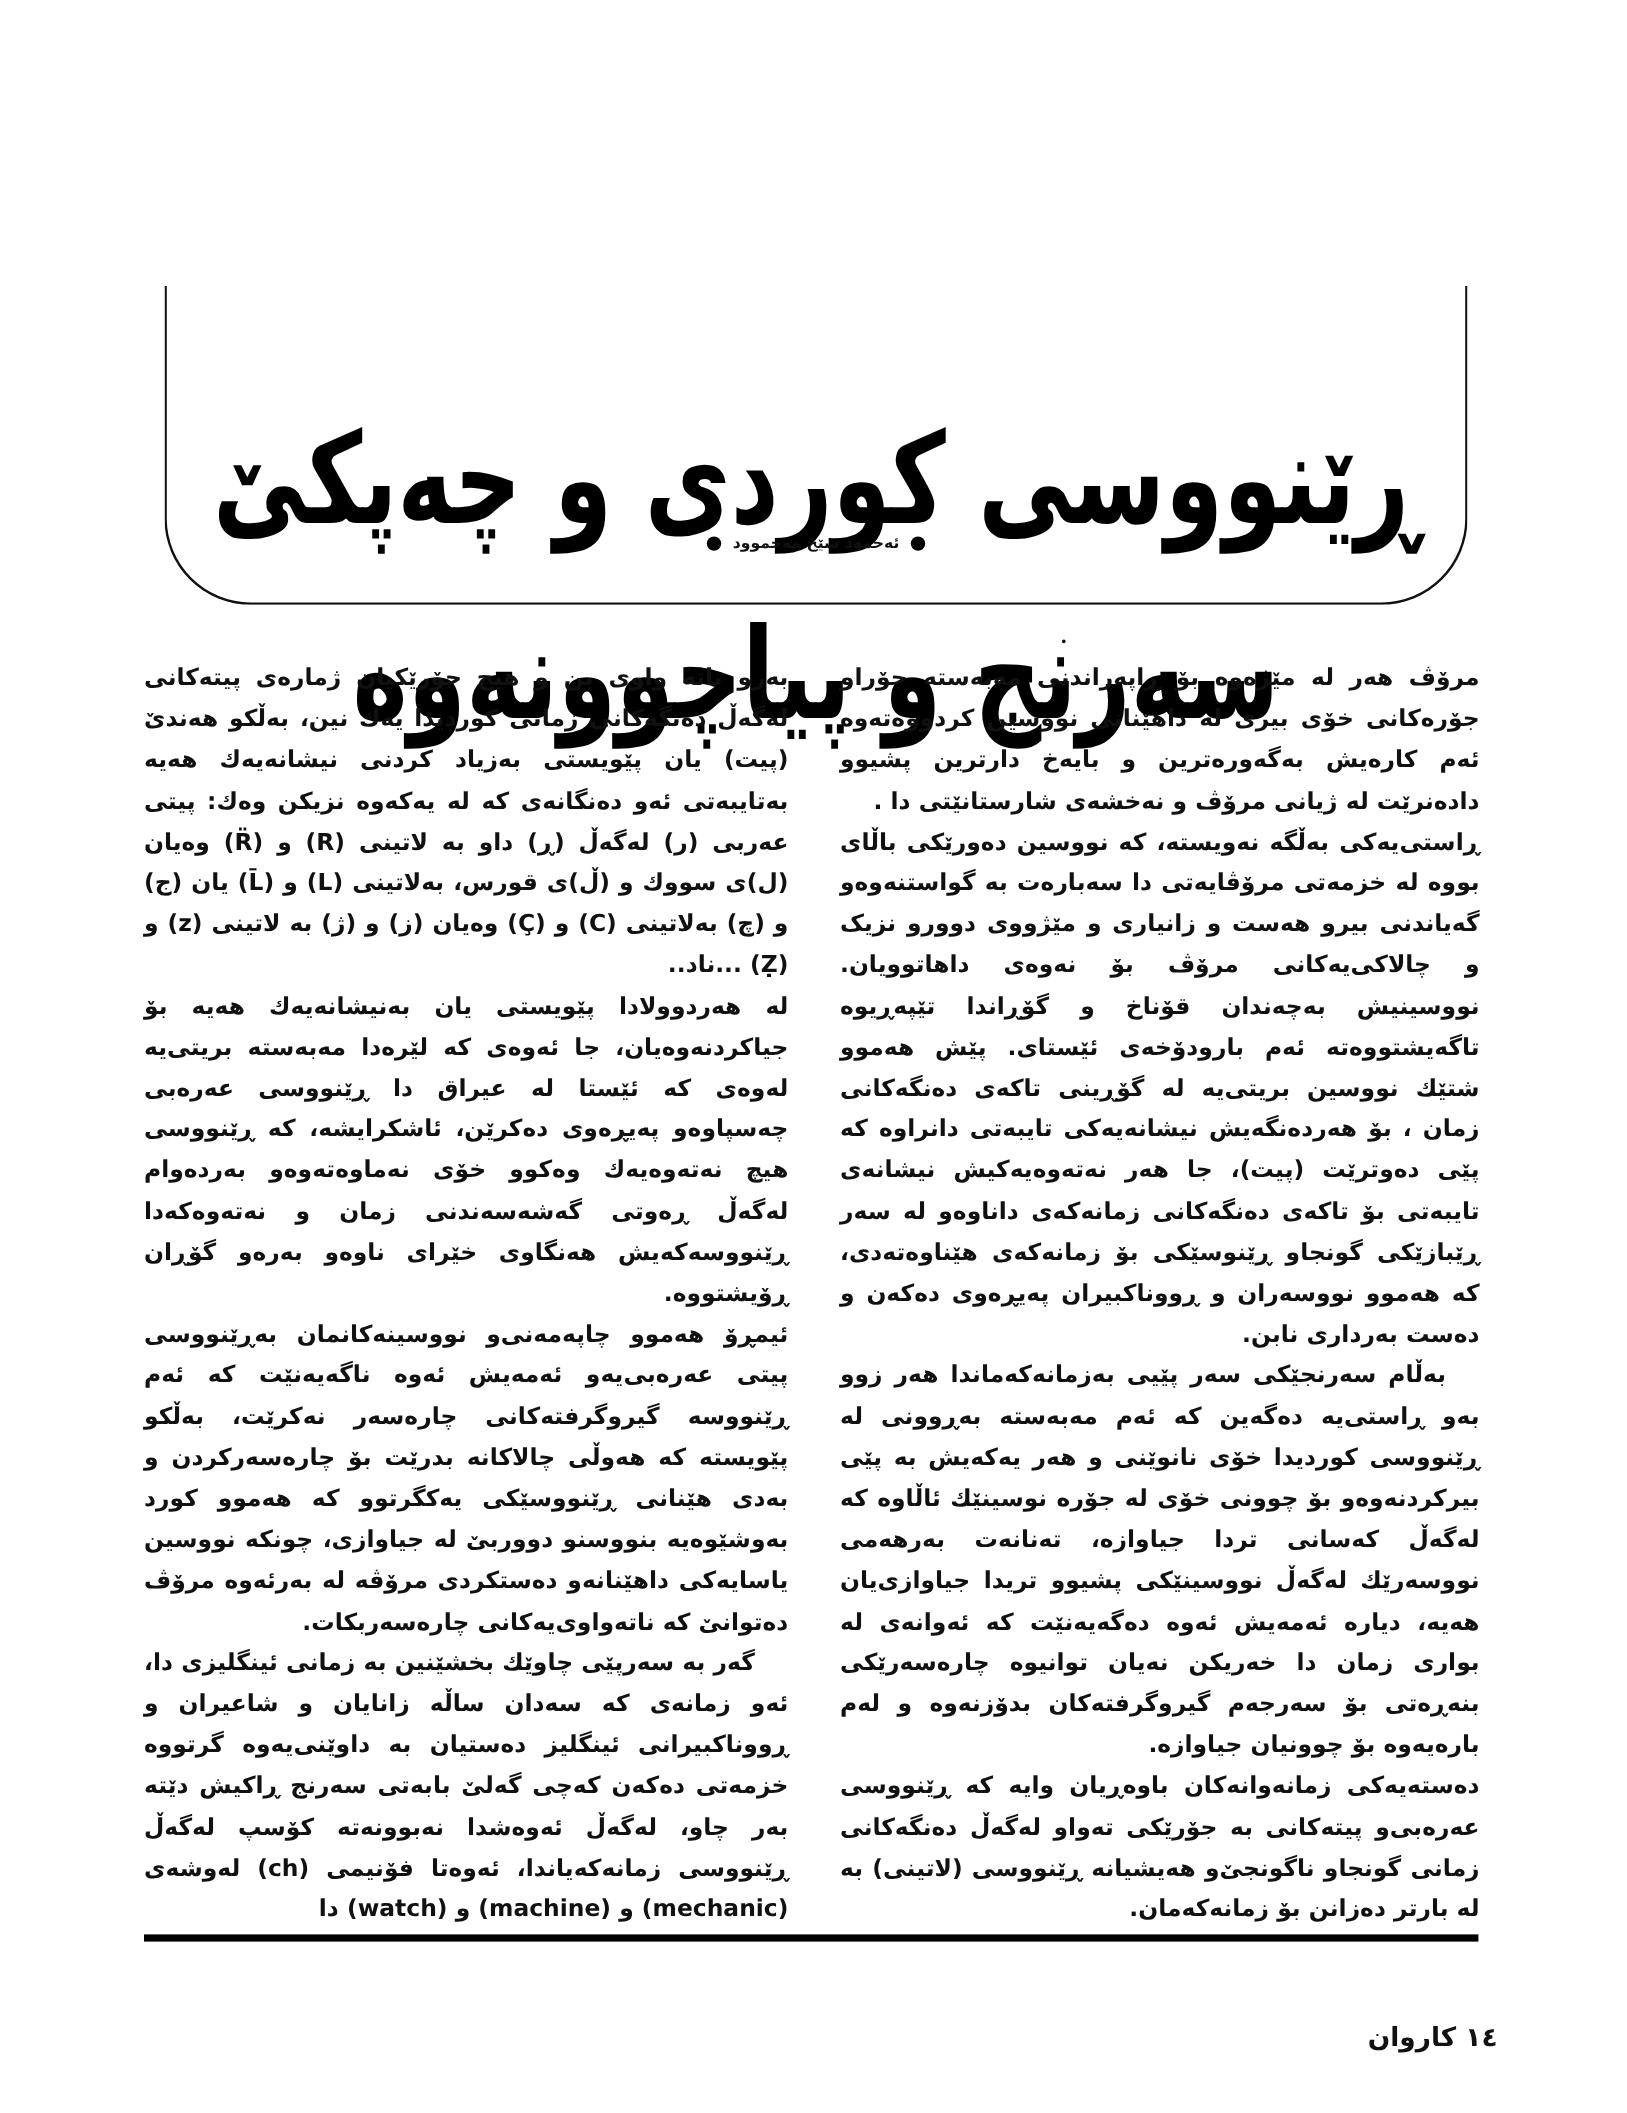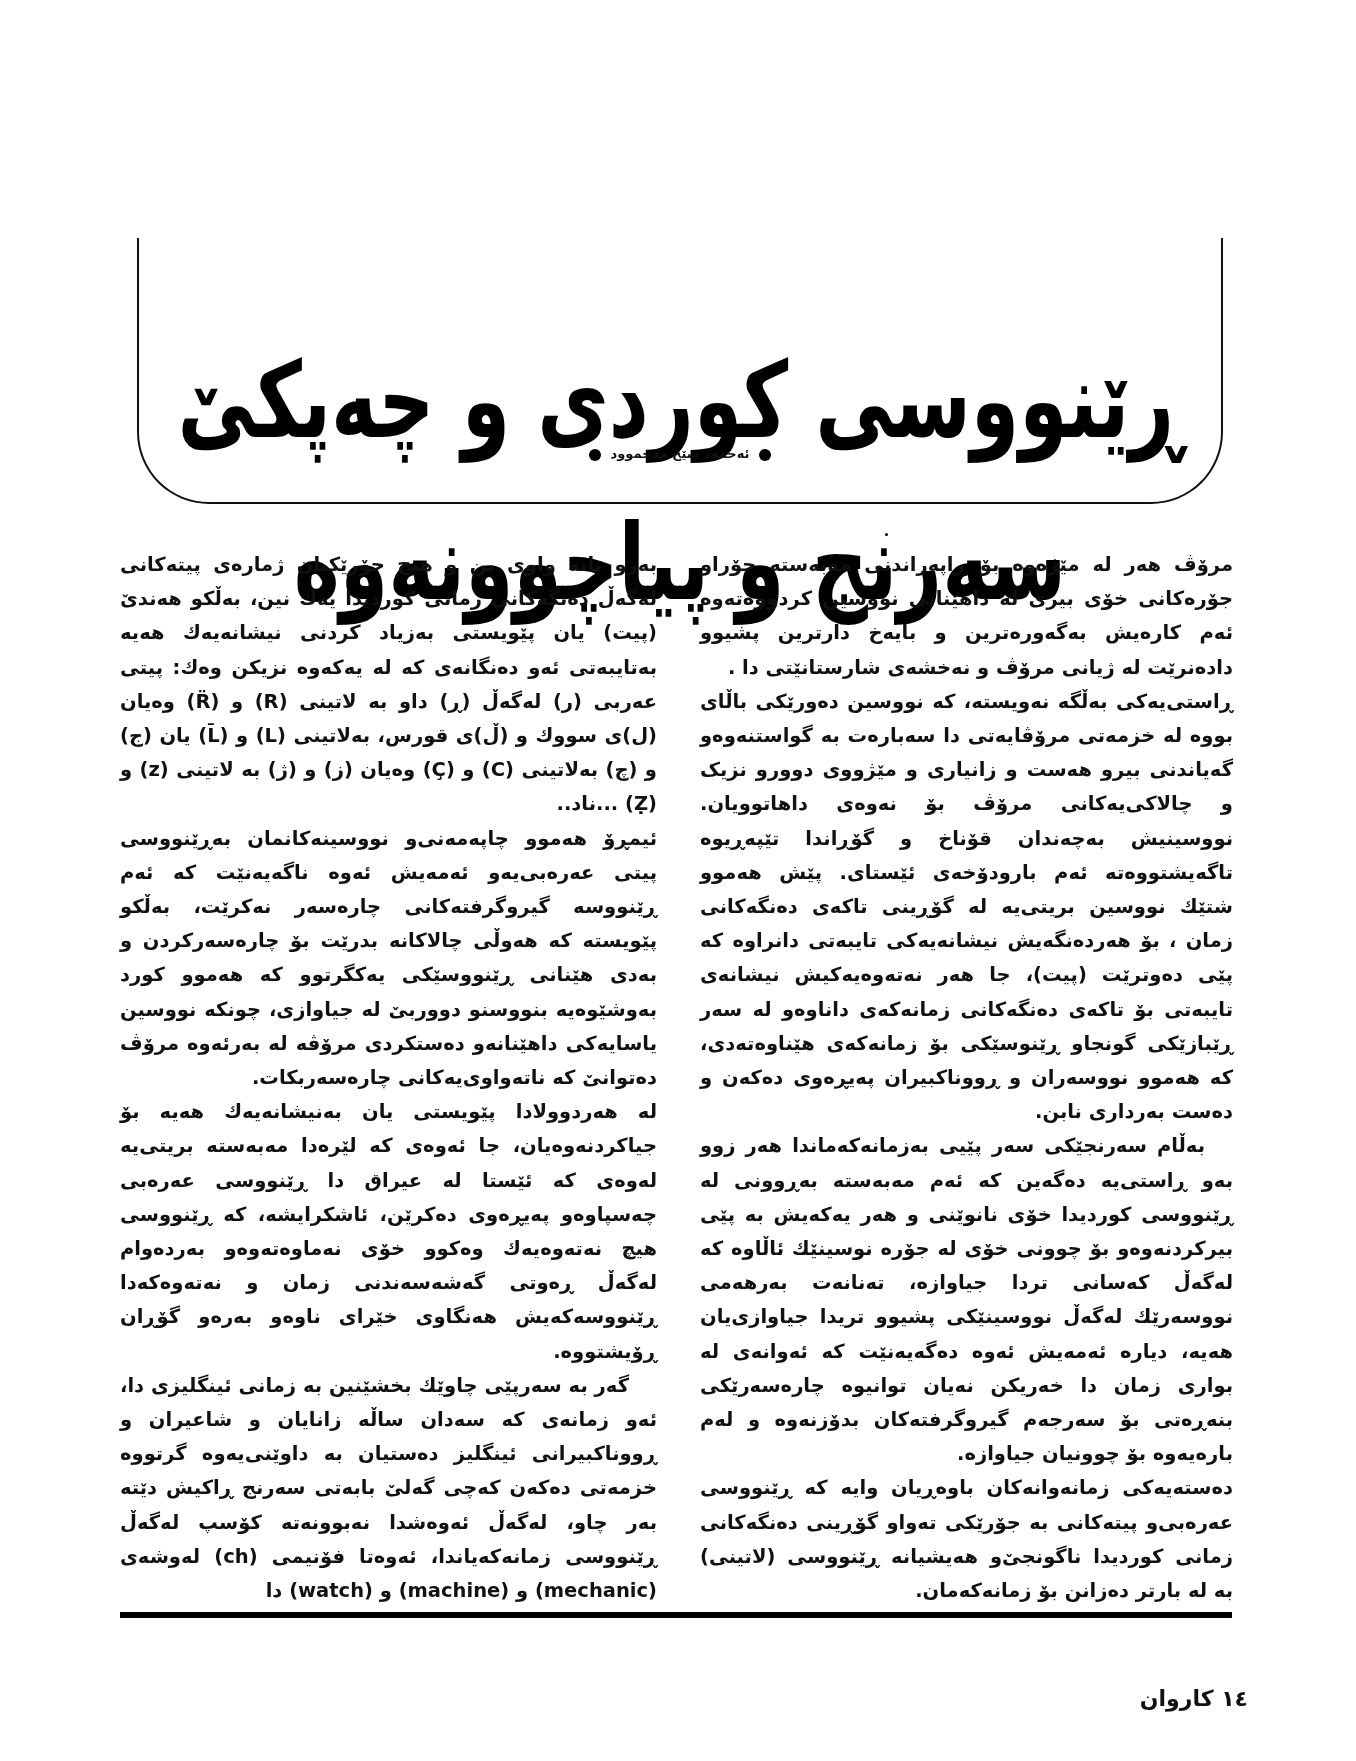--- a/index.html
+++ b/index.html
@@ -49,27 +49,27 @@
 <div class="author">
   <span class="dot"></span><span>ئەحمەد شێخ مەحموود</span><span class="dot"></span>
 </div>
 
 <div class="stray-dot"></div>
 
 <div class="column col-right">
   <p>مرۆڤ هەر لە مێژەوە بۆ ڕاپەراندنی مەبەستە جۆراو جۆرەکانی خۆی بیری لە داهێنانی نووسین کردووەتەوە ئەم کارەیش بەگەورەترین و بایەخ دارترین پشیوو دادەنرێت لە ژیانی مرۆڤ و نەخشەی شارستانێتی دا .</p>
   <p>ڕاستی‌یەکی بەڵگە نەویستە، کە نووسین دەورێکی باڵای بووە لە خزمەتی مرۆڤایەتی دا سەبارەت بە گواستنەوەو گەیاندنی بیرو هەست و زانیاری و مێژووی دوورو نزیک و چالاکی‌یەکانی مرۆڤ بۆ نەوەی داهاتوویان. نووسینیش بەچەندان قۆناخ و گۆڕاندا تێپەڕیوە تاگەیشتووەتە ئەم بارودۆخەی ئێستای. پێش هەموو شتێك نووسین بریتی‌یە لە گۆڕینی تاکەی دەنگەکانی زمان ، بۆ هەردەنگەیش نیشانەیەکی تایبەتی دانراوە کە پێی دەوترێت (پیت)، جا هەر نەتەوەیەکیش نیشانەی تایبەتی بۆ تاکەی دەنگەکانی زمانەکەی داناوەو لە سەر ڕێبازێکی گونجاو ڕێنوسێکی بۆ زمانەکەی هێناوەتەدی، کە هەموو نووسەران و ڕووناکبیران پەیڕەوی دەکەن و دەست بەرداری نابن.</p>
   <p class="indent">بەڵام سەرنجێکی سەر پێیی بەزمانەکەماندا هەر زوو بەو ڕاستی‌یە دەگەین کە ئەم مەبەستە بەڕوونی لە ڕێنووسی کوردیدا خۆی نانوێنی و هەر یەکەیش بە پێی بیرکردنەوەو بۆ چوونی خۆی لە جۆرە نوسینێك ئاڵاوە کە لەگەڵ کەسانی تردا جیاوازە، تەنانەت بەرهەمی نووسەرێك لەگەڵ نووسینێکی پشیوو تریدا جیاوازی‌یان هەیە، دیارە ئەمەیش ئەوە دەگەیەنێت کە ئەوانەی لە بواری زمان دا خەریکن نەیان توانیوە چارەسەرێکی بنەڕەتی بۆ سەرجەم گیروگرفتەکان بدۆزنەوە و لەم بارەیەوە بۆ چوونیان جیاوازە.</p>
-  <p>دەستەیەکی زمانەوانەکان باوەڕیان وایە کە ڕێنووسی عەرەبی‌و پیتەکانی بە جۆرێکی تەواو گۆڕینی دەنگەکانی زمانی کوردیدا ناگونجێ‌و هەیشیانە ڕێنووسی (لاتینی) بە لە بارتر دەزانن بۆ زمانەکەمان.</p>
+  <p>دەستەیەکی زمانەوانەکان باوەڕیان وایە کە ڕێنووسی عەرەبی‌و پیتەکانی بە جۆرێکی تەواو لەگەڵ دەنگەکانی زمانی گونجاو ناگونجێ‌و هەیشیانە ڕێنووسی (لاتینی) بە لە بارتر دەزانن بۆ زمانەکەمان.</p>
 </div>
 
 <div class="column col-left">
   <p>بەرو ناتە واوی بن و هیچ جۆرێکیان ژمارەی پیتەکانی لەگەڵ دەنگەکانی زمانی کوردیدا یەك نین، بەڵکو هەندێ (پیت) یان پێویستی بەزیاد کردنی نیشانەیەك هەیە بەتایبەتی ئەو دەنگانەی کە لە یەکەوە نزیکن وەك: پیتی عەربی (ر) لەگەڵ (ڕ) داو بە لاتینی (R) و (R̈) وەیان (ل)ی سووك و (ڵ)ی قورس، بەلاتینی (L) و (L̄) یان (ج) و (چ) بەلاتینی (C) و (Ç) وەیان (ز) و (ژ) بە لاتینی (z) و (Ẓ) ...ناد..</p>
+  <p>لە هەردوولادا پێویستی یان بەنیشانەیەك هەیە بۆ جیاکردنەوەیان، جا ئەوەی کە لێرەدا مەبەستە بریتی‌یە لەوەی کە ئێستا لە عیراق دا ڕێنووسی عەرەبی چەسپاوەو پەیڕەوی دەکرێن، ئاشکرایشە، کە ڕێنووسی هیچ نەتەوەیەك وەکوو خۆی نەماوەتەوەو بەردەوام لەگەڵ ڕەوتی گەشەسەندنی زمان و نەتەوەکەدا ڕێنووسەکەیش هەنگاوی خێرای ناوەو بەرەو گۆڕان ڕۆیشتووە.</p>
   <p>ئیمڕۆ هەموو چاپەمەنی‌و نووسینەکانمان بەڕێنووسی پیتی عەرەبی‌یەو ئەمەیش ئەوە ناگەیەنێت کە ئەم ڕێنووسە گیروگرفتەکانی چارەسەر نەکرێت، بەڵکو پێویستە کە هەوڵی چالاکانە بدرێت بۆ چارەسەرکردن و بەدی هێنانی ڕێنووسێکی یەکگرتوو کە هەموو کورد بەوشێوەیە بنووسنو دووربێ لە جیاوازی، چونکە نووسین یاسایەکی داهێنانەو دەستکردی مرۆڤە لە بەرئەوە مرۆڤ دەتوانێ کە ناتەواوی‌یەکانی چارەسەربکات.</p>
-  <p>لە هەردوولادا پێویستی یان بەنیشانەیەك هەیە بۆ جیاکردنەوەیان، جا ئەوەی کە لێرەدا مەبەستە بریتی‌یە لەوەی کە ئێستا لە عیراق دا ڕێنووسی عەرەبی چەسپاوەو پەیڕەوی دەکرێن، ئاشکرایشە، کە ڕێنووسی هیچ نەتەوەیەك وەکوو خۆی نەماوەتەوەو بەردەوام لەگەڵ ڕەوتی گەشەسەندنی زمان و نەتەوەکەدا ڕێنووسەکەیش هەنگاوی خێرای ناوەو بەرەو گۆڕان ڕۆیشتووە.</p>
   <p class="indent">گەر بە سەرپێی چاوێك بخشێنین بە زمانی ئینگلیزی دا، ئەو زمانەی کە سەدان ساڵە زانایان و شاعیران و ڕووناکبیرانی ئینگلیز دەستیان بە داوێنی‌یەوە گرتووە خزمەتی دەکەن کەچی گەلێ بابەتی سەرنج ڕاکیش دێتە بەر چاو، لەگەڵ ئەوەشدا نەبوونەتە کۆسپ لەگەڵ ڕێنووسی زمانەکەیاندا، ئەوەتا فۆنیمی (ch) لەوشەی (mechanic) و (machine) و (watch) دا</p>
 </div>
 
 <div class="rule"></div>
 
 <div class="page-footer">
   <span>١٤</span>
   <span>کاروان</span>
 </div>
 

